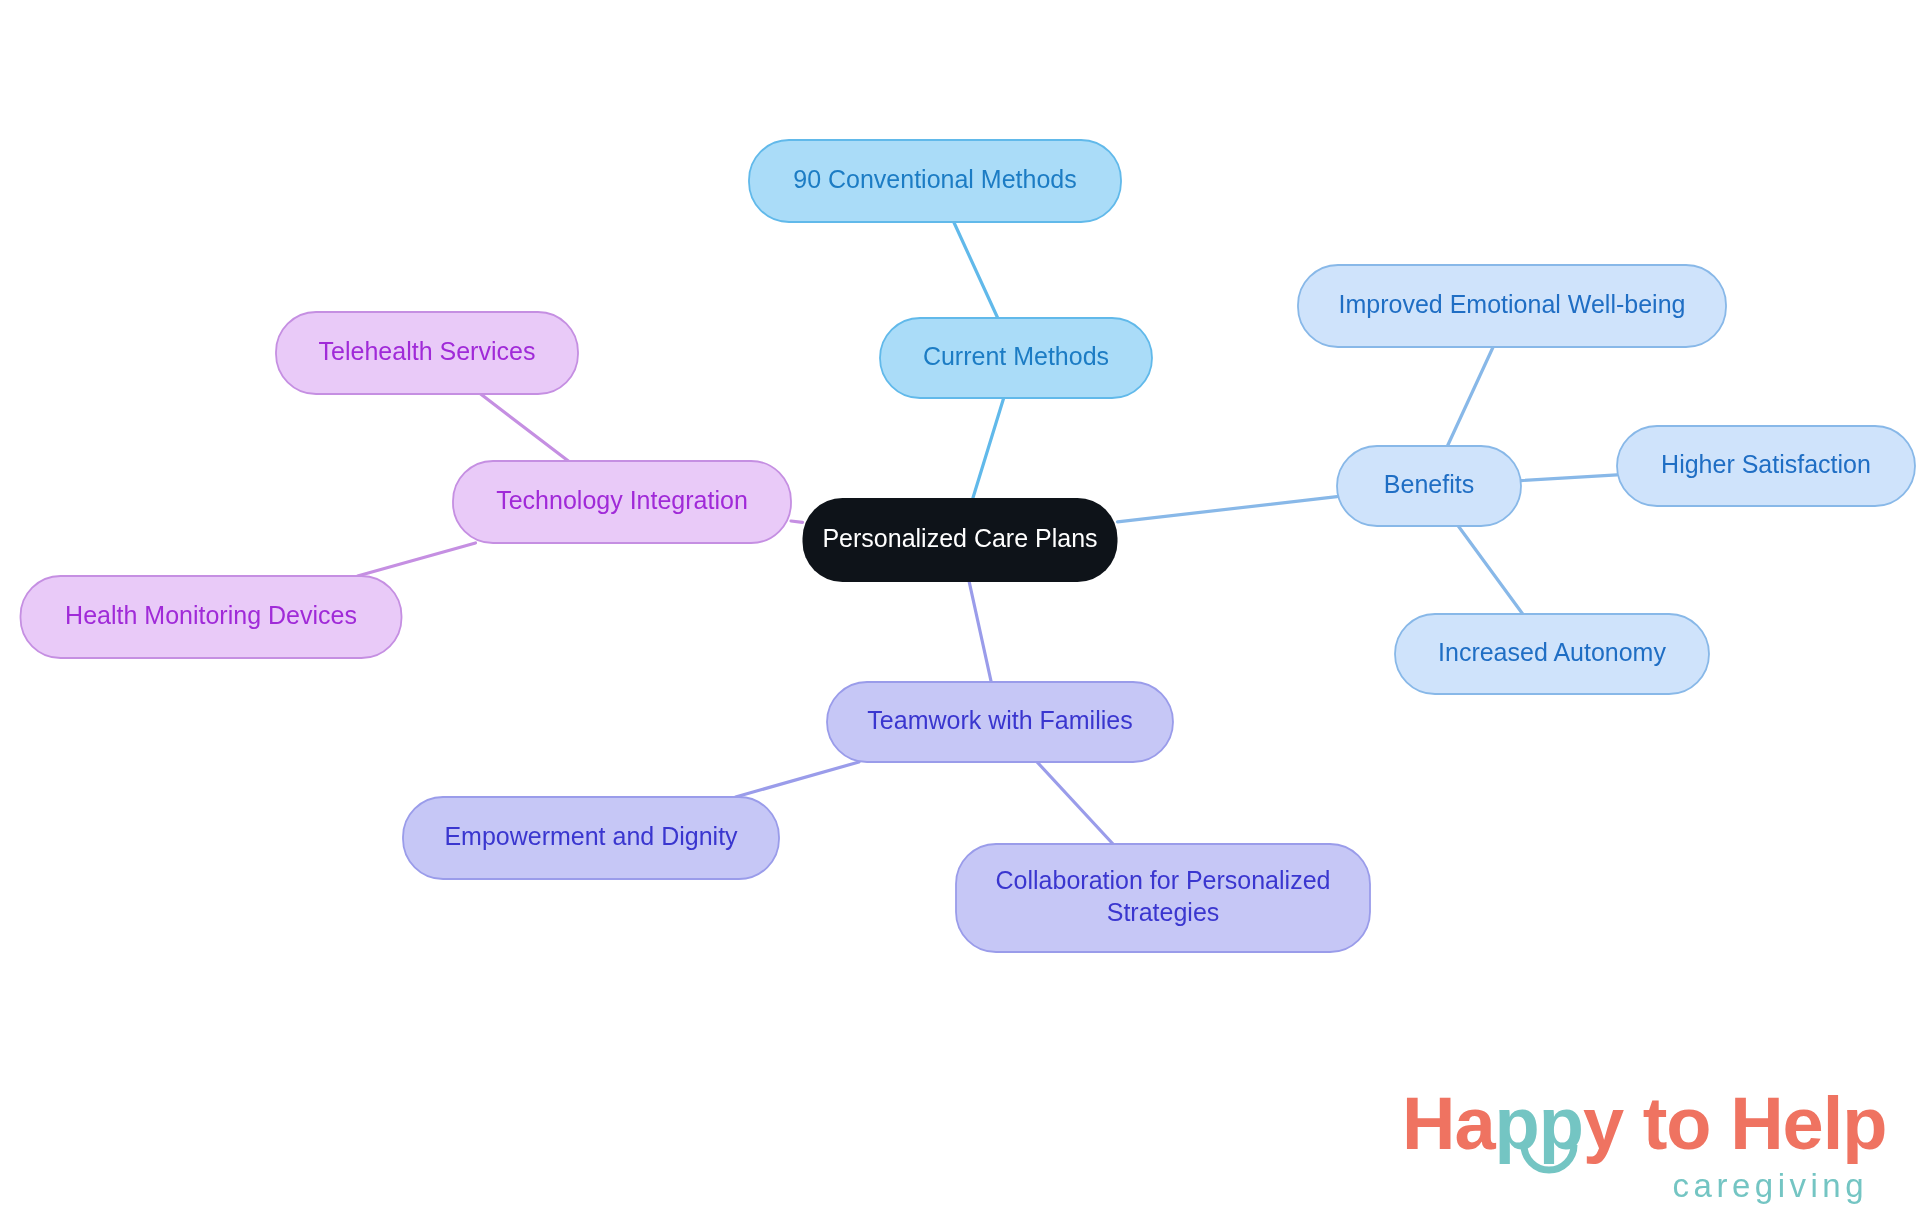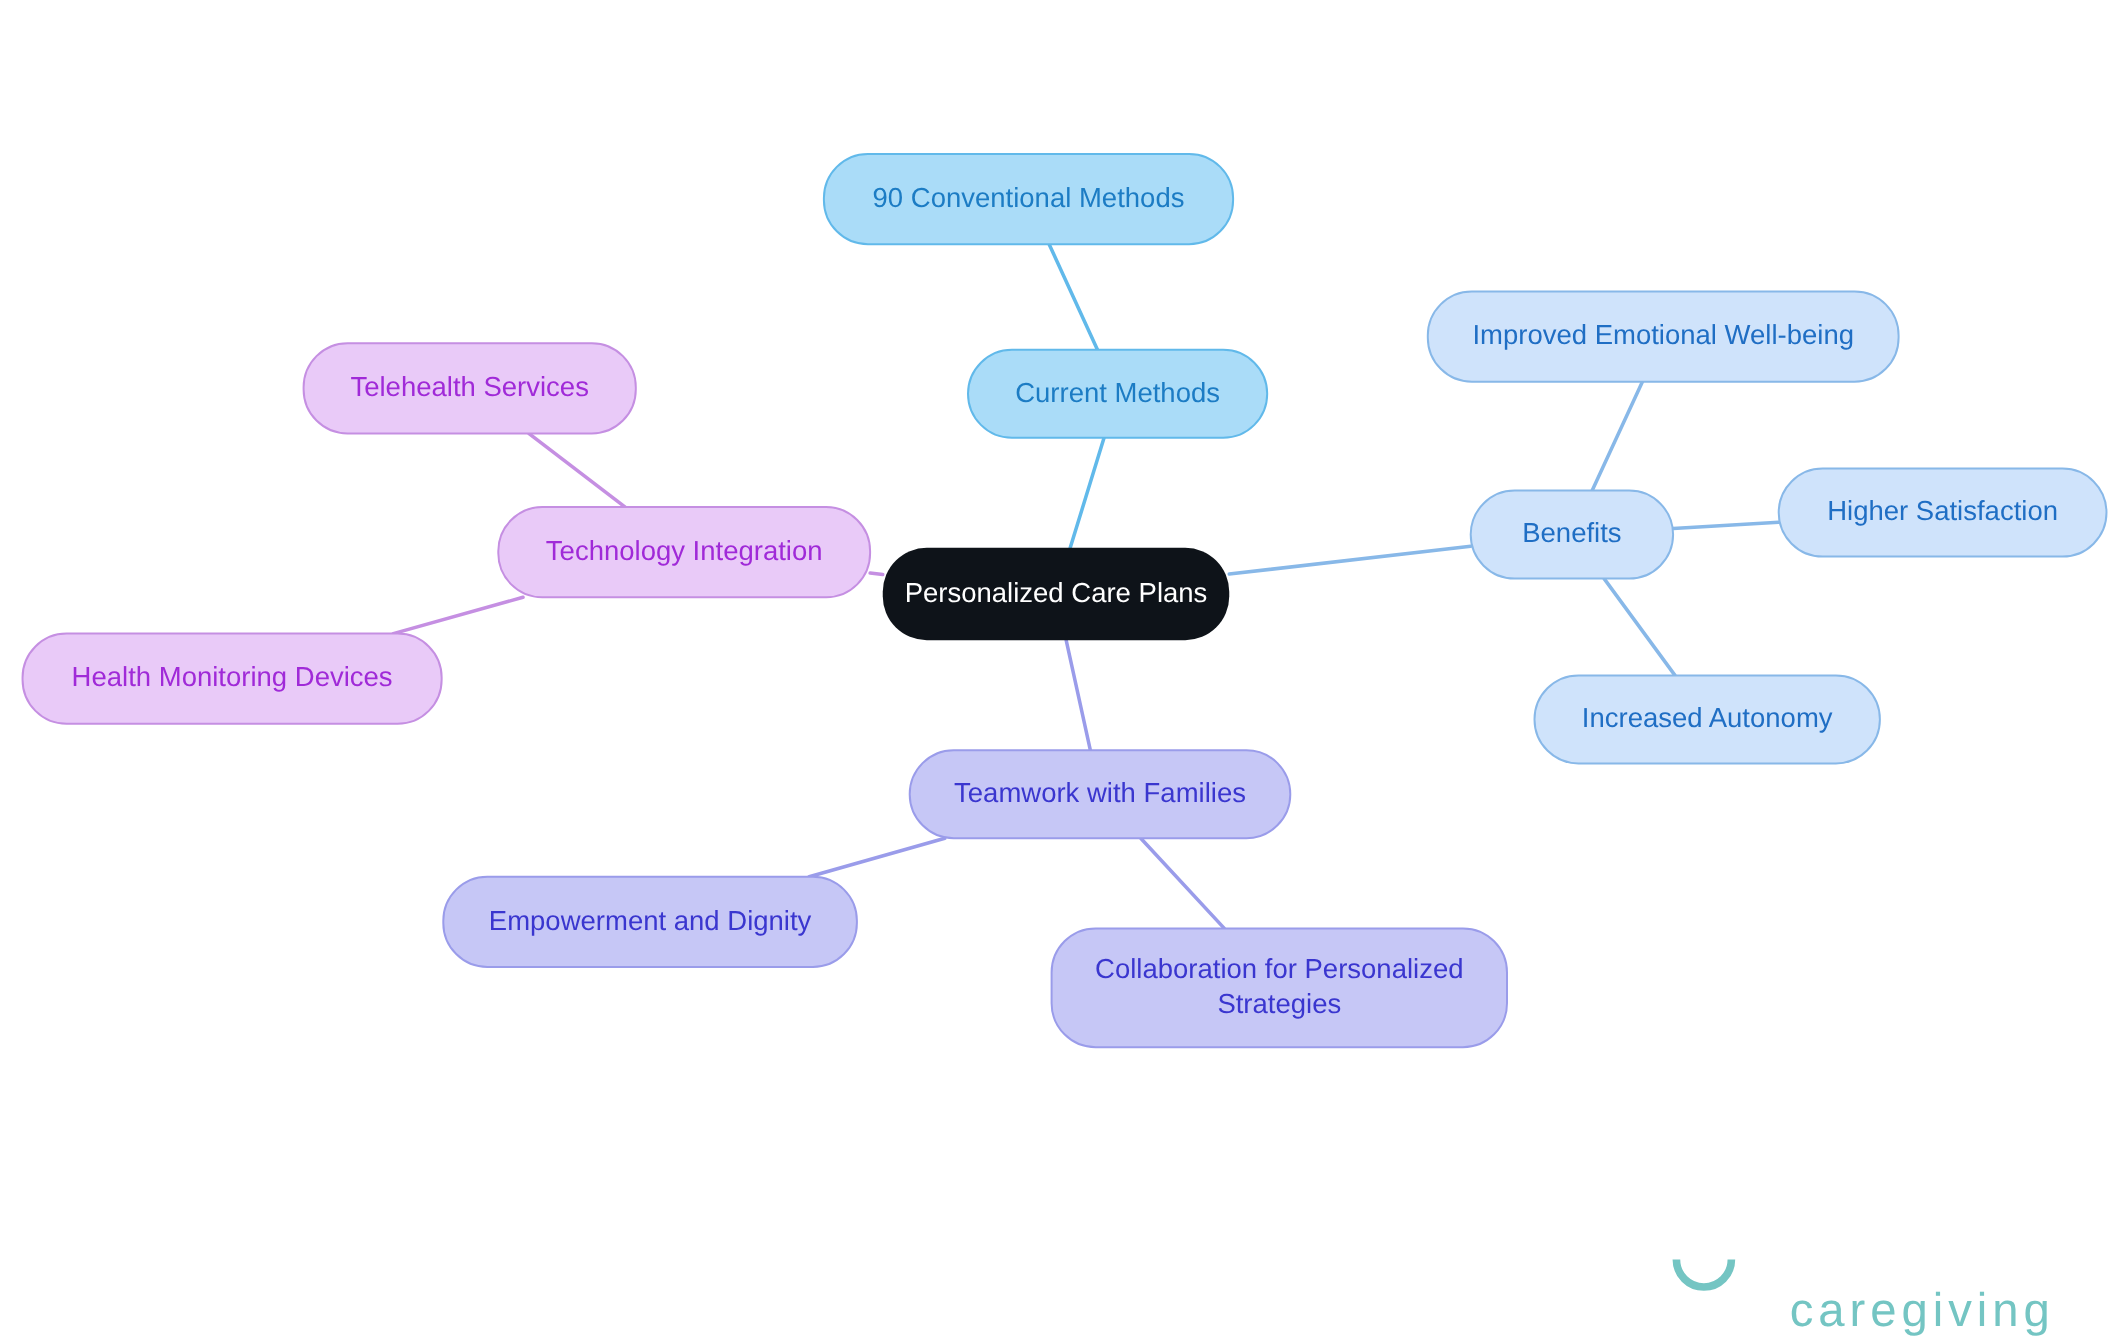--- a/index.html
+++ b/index.html
@@ -56,21 +56,21 @@
     position: absolute;
     left: 118px;
     top: 62px;
     width: 58px;
     height: 34px;
   }
   .logo-sub {
     position: absolute;
     right: 4px;
     top: 86px;
-    font-size: 43px;
+    font-size: 33px;
     letter-spacing: 4.5px;
     font-family: "Liberation Sans", sans-serif;
     white-space: nowrap;
   }
 </style>
 </head>
 <body>
 
 <svg id="mindmap-canvas" viewBox="0 0 1920 1215">
   <g id="edges-layer">
@@ -137,17 +137,20 @@
         <text class="node-label" x="427" y="353" fill="#a02ad8" font-size="25"><tspan x="427">Telehealth Services</tspan></text>
       </g>
       <g>
         <rect x="20.5" y="576" width="381" height="82" rx="40" ry="40" fill="#e9caf8" stroke="#c58fe2" stroke-width="1.8"></rect>
         <text class="node-label" x="211" y="617" fill="#a02ad8" font-size="25"><tspan x="211">Health Monitoring Devices</tspan></text>
       </g>
     </g>
 </svg>
 
 <div id="brand-logo">
+  <div class="logo-wordmark">
+    <span style="color: rgb(239, 115, 97);">Ha</span><span style="color: rgb(116, 197, 195);">pp</span><span style="color: rgb(239, 115, 97);">y</span><span style="color: rgb(239, 115, 97);"> to Help</span>
+  </div>
   <svg class="logo-smile" viewBox="0 0 58 34">
     <path d="M4 2 A25 25 0 0 0 54 2" fill="none" stroke-width="7" stroke-linecap="butt" stroke="#74c5c3"></path>
   </svg>
   <div class="logo-sub" style="color: rgb(116, 197, 195);">caregiving</div>
 </div>
 
 </body></html>

